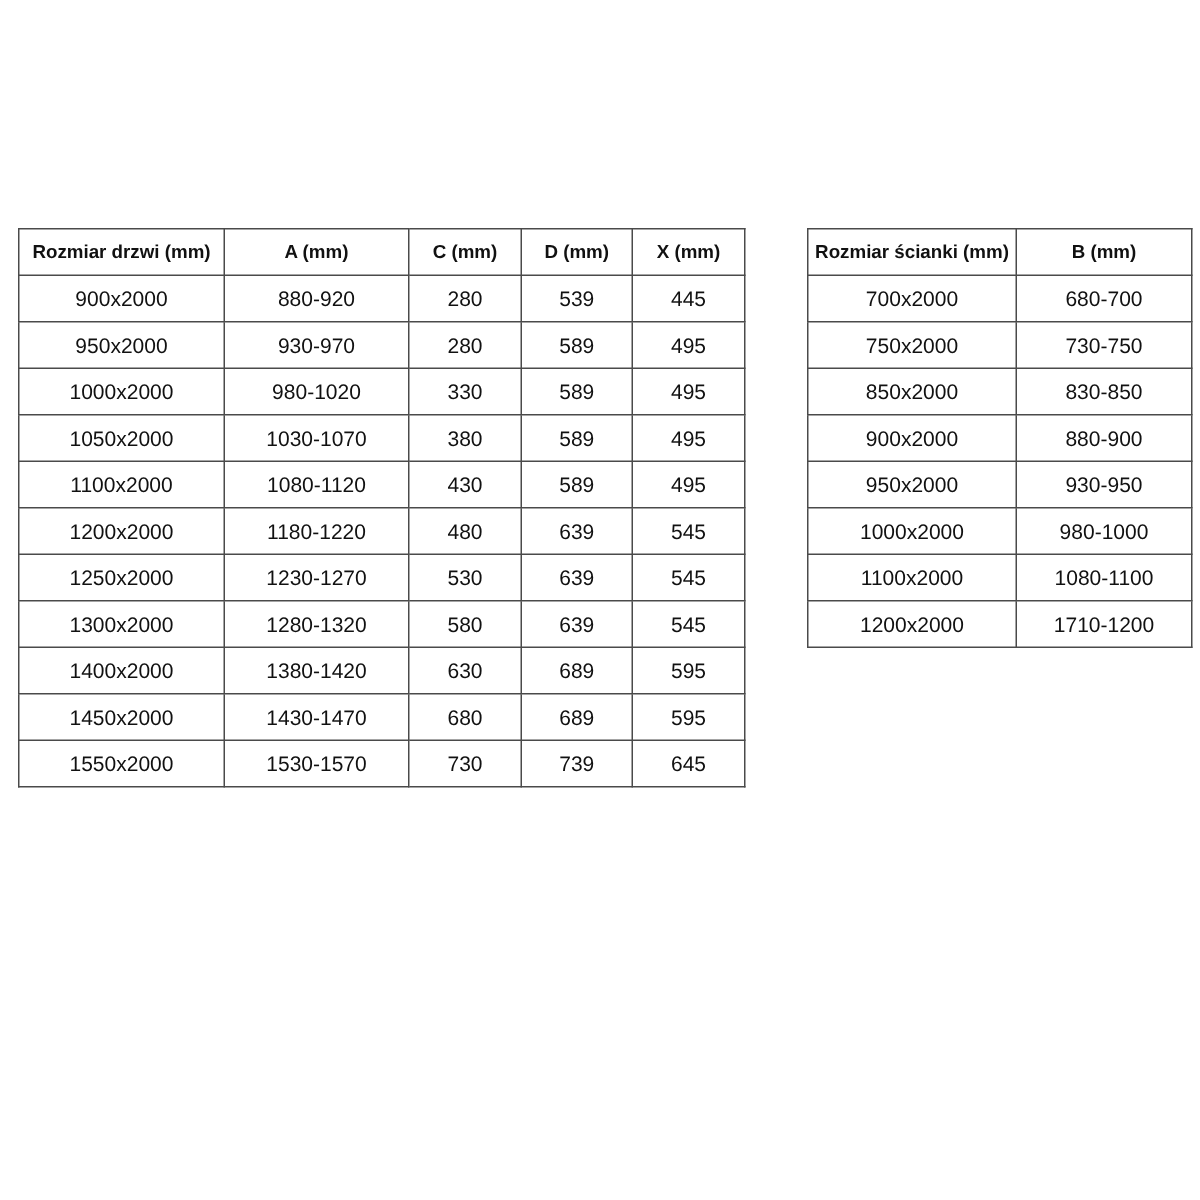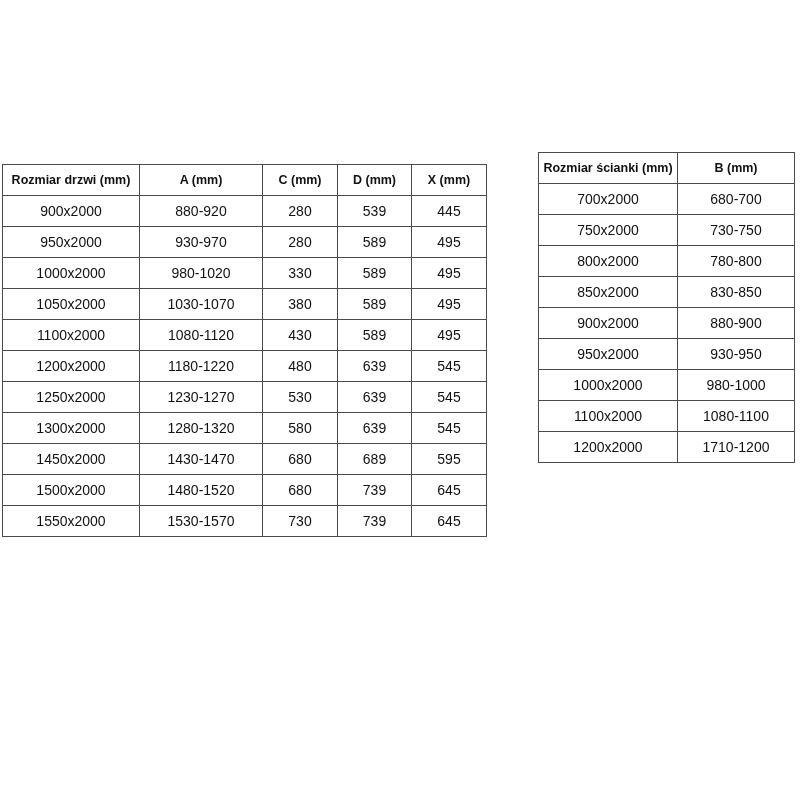--- a/index.html
+++ b/index.html
@@ -35,24 +35,23 @@
   }
   table.spec th {
     font-weight: bold;
     font-size: 12.5px;
   }
   table.spec td {
     font-weight: normal;
     font-size: 14px;
   }
   #doors-table {
-    left: 2px;
+    left: 12px;
     top: 152px;
     width: 484px;
-    margin-top: 12px;
   }
   #wall-table {
     left: 538px;
     top: 152px;
     width: 256px;
     padding-left: 12px;
   }
 </style>
 </head>
 <body>
@@ -127,32 +126,32 @@
           <td>545</td>
         </tr>
         <tr>
           <td>1300x2000</td>
           <td>1280-1320</td>
           <td>580</td>
           <td>639</td>
           <td>545</td>
         </tr>
         <tr>
+          <td>1400x2000</td>
+          <td>1380-1420</td>
+          <td>630</td>
+          <td>689</td>
+          <td>595</td>
+        </tr>
+        <tr>
           <td>1450x2000</td>
           <td>1430-1470</td>
           <td>680</td>
           <td>689</td>
           <td>595</td>
-        </tr>
-        <tr>
-          <td>1500x2000</td>
-          <td>1480-1520</td>
-          <td>680</td>
-          <td>739</td>
-          <td>645</td>
         </tr>
         <tr>
           <td>1550x2000</td>
           <td>1530-1570</td>
           <td>730</td>
           <td>739</td>
           <td>645</td>
         </tr>
       </tbody>
   </table>
@@ -171,24 +170,20 @@
     <tbody>
         <tr>
           <td>700x2000</td>
           <td>680-700</td>
         </tr>
         <tr>
           <td>750x2000</td>
           <td>730-750</td>
         </tr>
         <tr>
-          <td>800x2000</td>
-          <td>780-800</td>
-        </tr>
-        <tr>
           <td>850x2000</td>
           <td>830-850</td>
         </tr>
         <tr>
           <td>900x2000</td>
           <td>880-900</td>
         </tr>
         <tr>
           <td>950x2000</td>
           <td>930-950</td>

